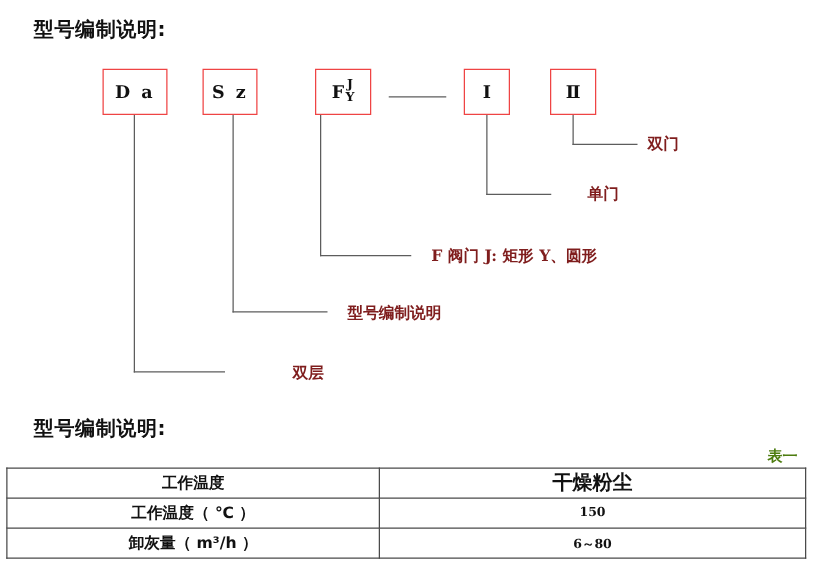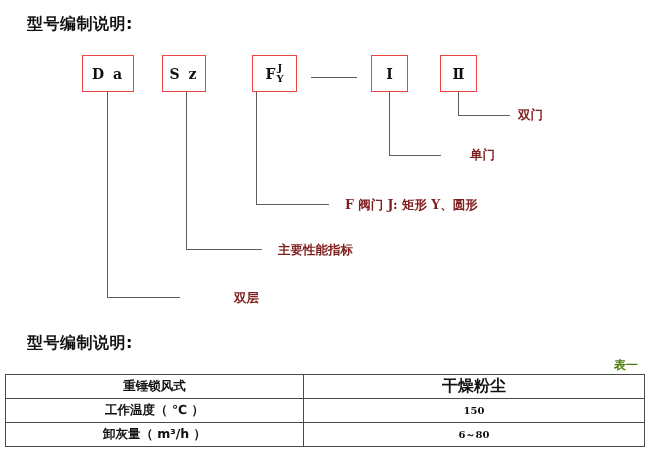--- a/index.html
+++ b/index.html
@@ -148,34 +148,34 @@
   <div class="vline" style="left:389px;top:92px;height:64px;"></div>
   <div class="hline" style="left:389px;top:155px;width:52px;"></div>
   <div class="annot" style="left:470px;top:147px;">单门</div>
 
   <div class="vline" style="left:256px;top:92px;height:113px;"></div>
   <div class="hline" style="left:256px;top:204px;width:73px;"></div>
   <div class="annot serif" style="left:345px;top:197px;">F 阀门 J: 矩形  Y、圆形</div>
 
   <div class="vline" style="left:186px;top:92px;height:158px;"></div>
   <div class="hline" style="left:186px;top:249px;width:76px;"></div>
-  <div class="annot" style="left:278px;top:242px;">主要性能指标</div>
+  <div class="annot" style="left:278px;top:242px;">型号编制说明</div>
 
   <div class="vline" style="left:107px;top:92px;height:206px;"></div>
   <div class="hline" style="left:107px;top:297px;width:73px;"></div>
   <div class="annot" style="left:195px;top:290px;margin-left:39px;">双层</div>
 
   <div class="heading" id="heading-perf">型号编制说明:</div>
 
   <div id="table-caption">表一</div>
 
   <table id="perf-table">
     <tbody>
       <tr>
-        <td class="label">重锤锁风式</td>
+        <td class="label">工作温度</td>
         <td class="value cn">干燥粉尘</td>
       </tr>
       <tr>
         <td class="label">工作温度（ ℃ ）</td>
         <td class="value">150</td>
       </tr>
       <tr>
         <td class="label">卸灰量（ m³/h ）</td>
         <td class="value">6～80</td>
       </tr>

